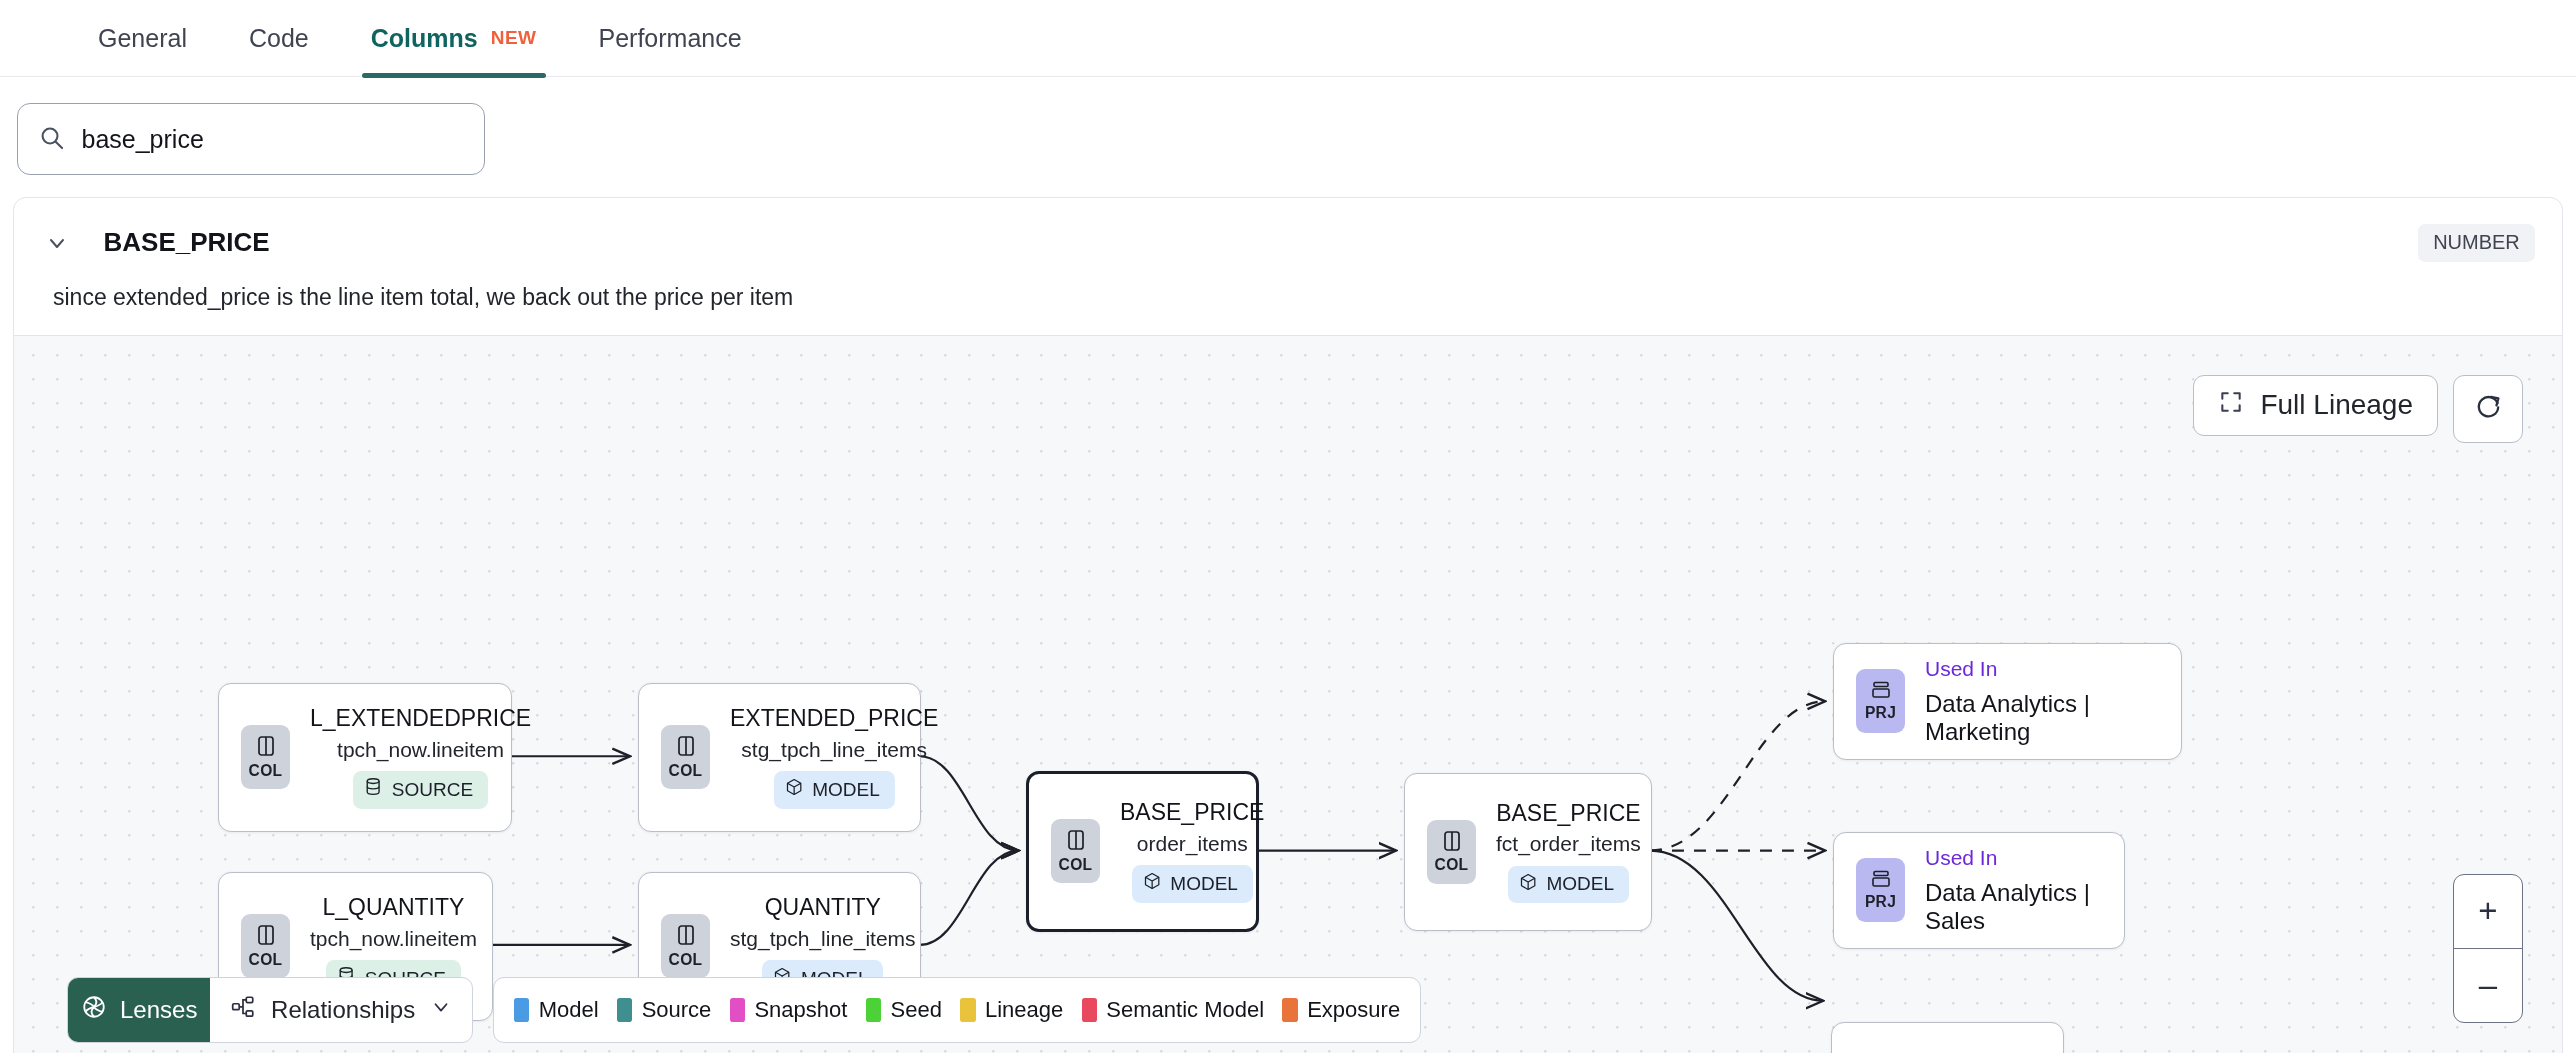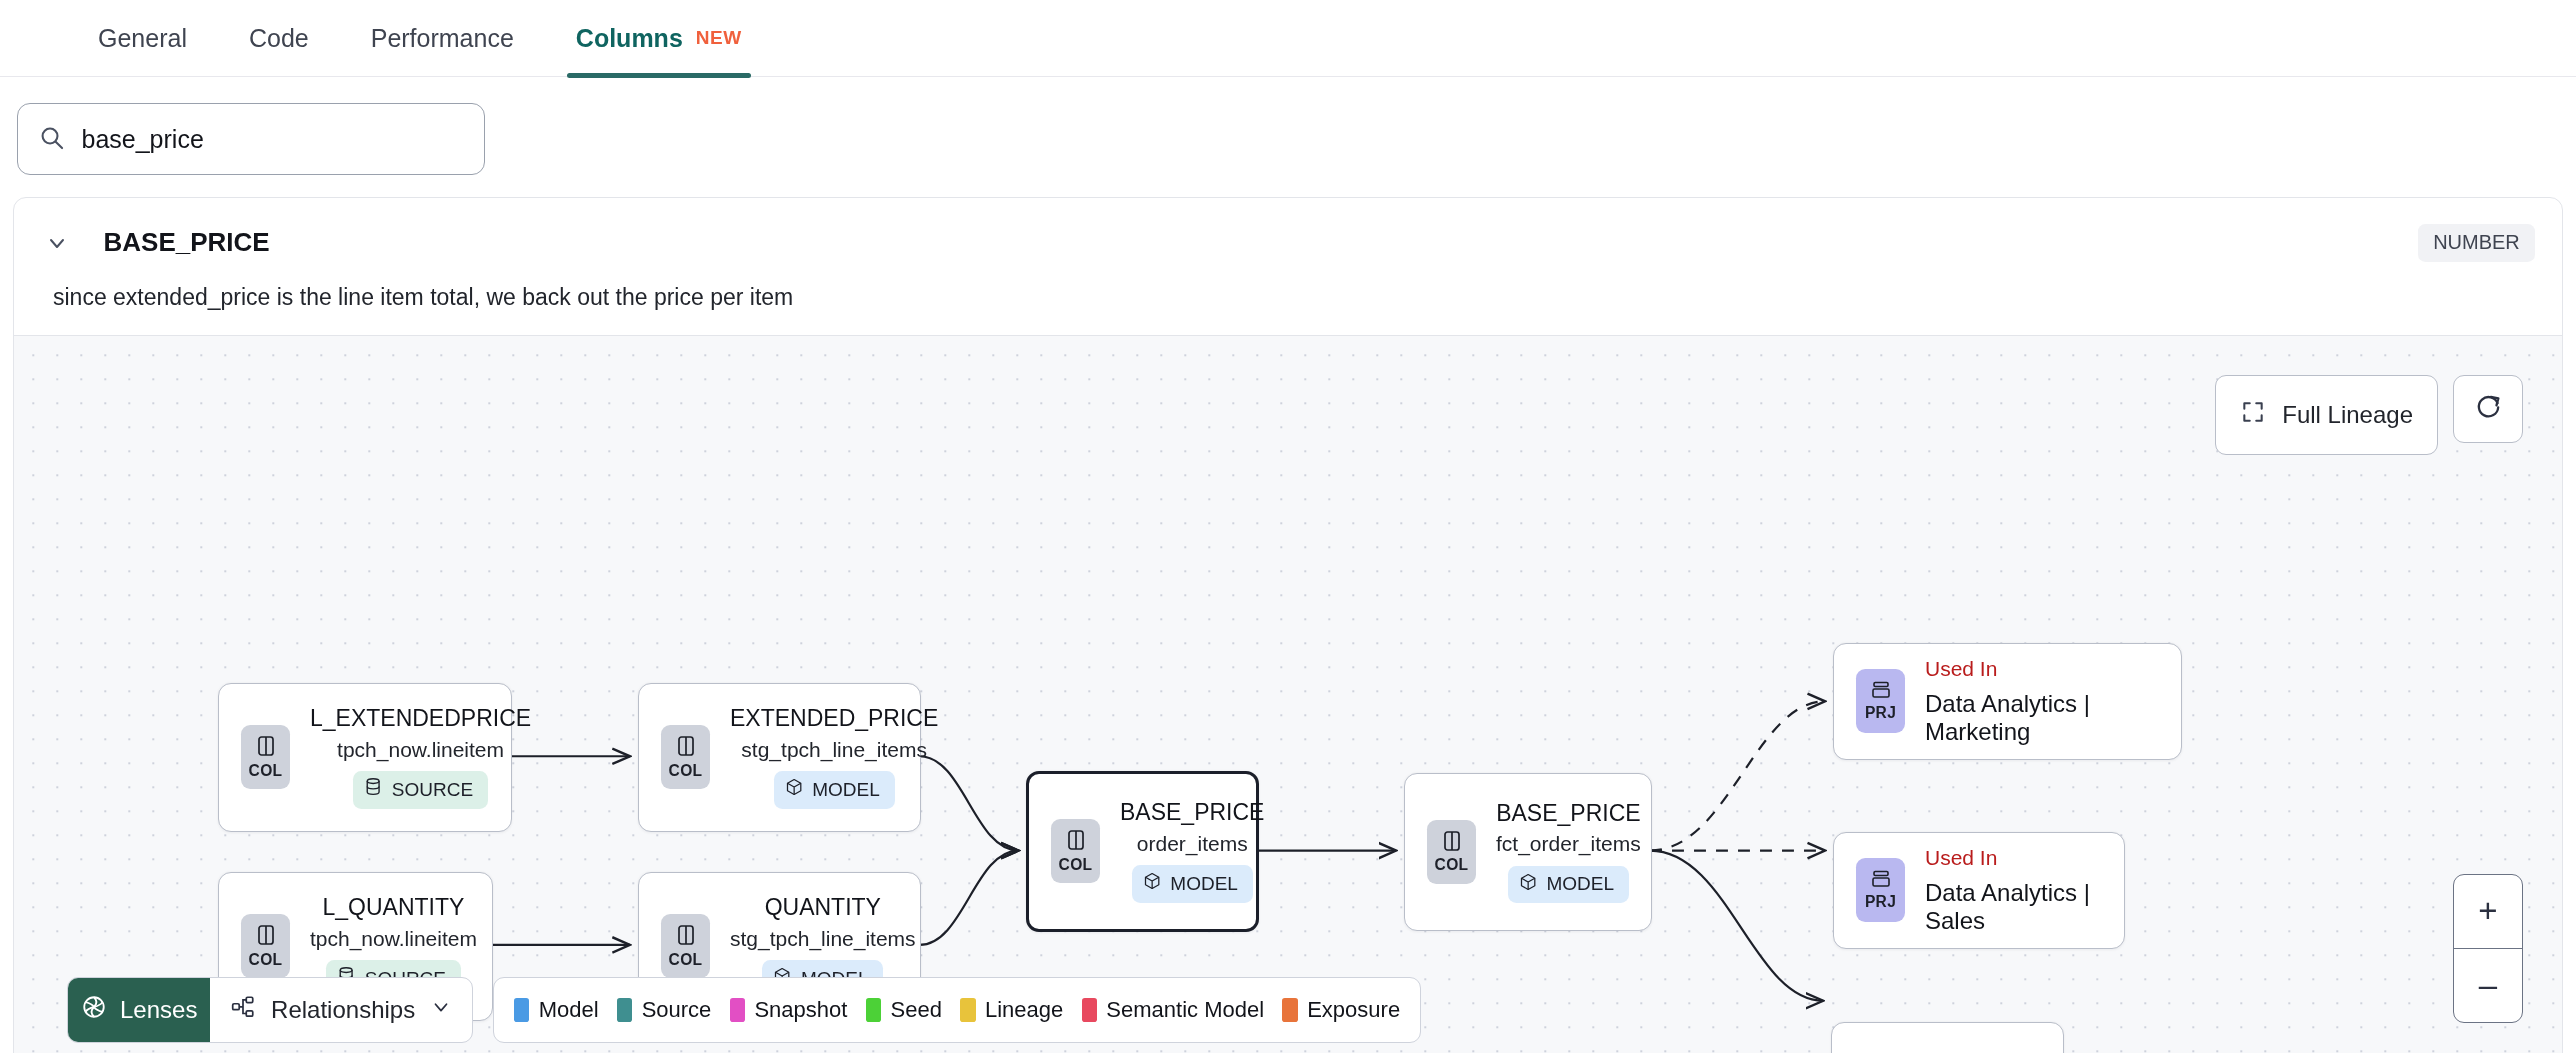--- a/index.html
+++ b/index.html
@@ -129,33 +129,33 @@
   .node .title { font-size: 23px; color: #12141a; }
   .node .sub { font-size: 21px; color: #22252c; }
   .node .tag {
     display: inline-flex; align-items: center; gap: 9.2px;
     border-radius: 8.3px; padding: 6.4px 14.7px 6.4px 11px;
     font-size: 19px; color: #1d2029; width: fit-content;
     margin-top: 3.7px;
   }
   .node .tag.model { background: #dbebfb; }
   .node .tag.source { background: #dcf0e8; }
-  .node .usedin { font-size: 21px; color: #b91c1c; }
+  .node .usedin { font-size: 21px; color: #6d28d9; }
   .node .projname { font-size: 24px; color: #12141a; margin-top: 3.7px; }
 
   
   .node .body.center { align-items: center; }
 
   
   .full-lineage {
     position: absolute; top: 39px; right: 124px;
-    height: 80px; padding: 0 24px;
+    height: 61px; padding: 0 24px;
     background: #fff; border: 1.8px solid #b9bec9; border-radius: 11px;
     display: flex; align-items: center; gap: 16.5px;
-    font-size: 24px; color: #22252c; cursor: pointer;
+    font-size: 28px; color: #22252c; cursor: pointer;
   }
   .refresh-btn {
     position: absolute; top: 39px; right: 39px;
     width: 70px; height: 68px;
     background: #fff; border: 1.8px solid #b9bec9; border-radius: 11px;
     display: flex; align-items: center; justify-content: center; cursor: pointer;
   }
   .zoomctl {
     position: absolute; right: 39px; bottom: 51px;
     width: 70px; height: 149px;
@@ -199,26 +199,26 @@
 </head>
 <body>
 
 <div class="tabbar">
   <div class="tab">
     <span>General</span>
   </div>
   <div class="tab">
     <span>Code</span>
   </div>
-  <div class="tab">
-    <span>Performance</span>
-  </div>
   <div class="tab active">
     <span>Columns</span>
     <span class="tab-new">NEW</span>
+  </div>
+  <div class="tab">
+    <span>Performance</span>
   </div>
 </div>
 
 <div class="searchwrap">
   <div class="searchbox">
     <span>
       <svg width="27.5" height="27.5" viewBox="0 0 24 24" fill="none" stroke="#4a5161" stroke-width="1.8">
         <circle cx="10.5" cy="10.5" r="6.5"></circle>
           <line x1="15.4" y1="15.4" x2="21" y2="21" stroke-linecap="round"></line>
       </svg>

